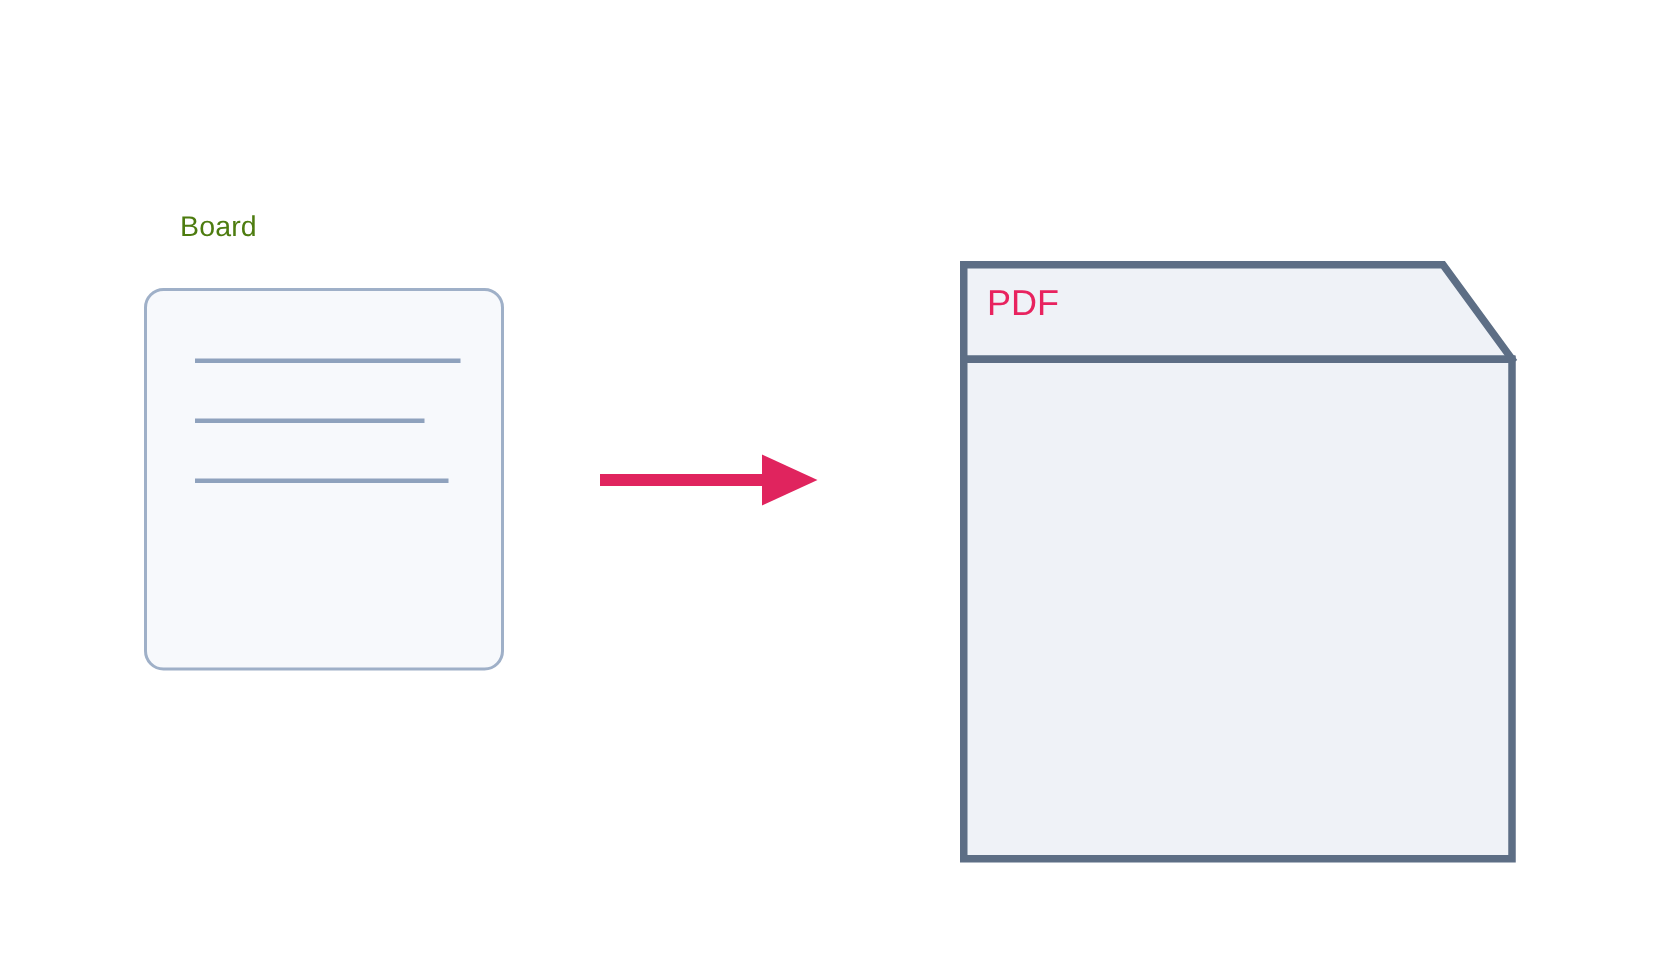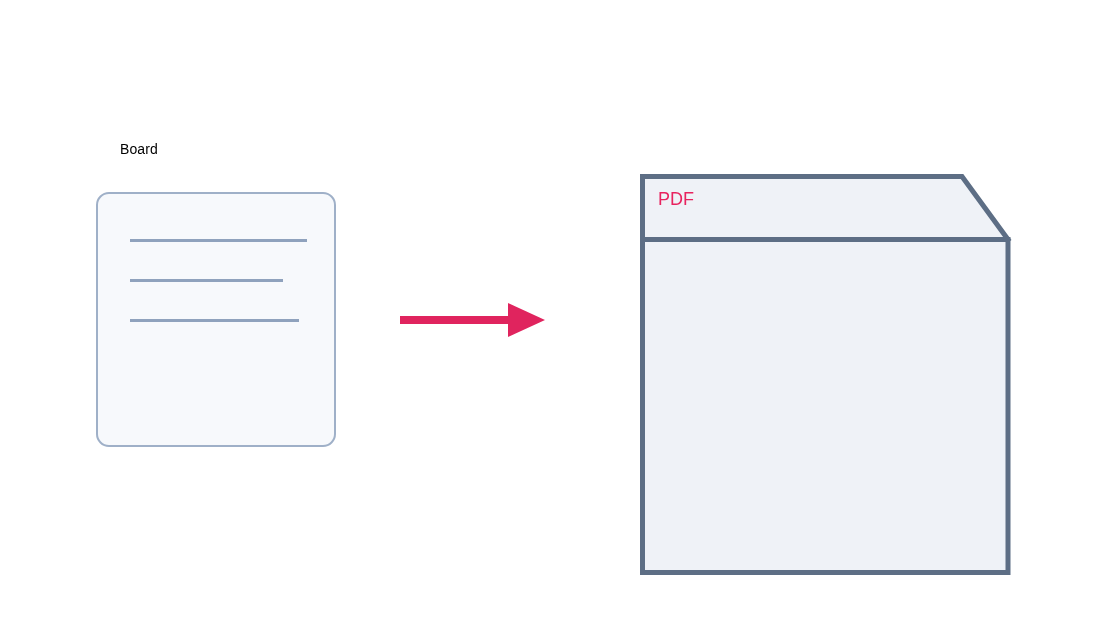--- a/index.html
+++ b/index.html
@@ -17,22 +17,22 @@
     position: relative;
     width: 1120px;
     height: 640px;
   }
   .abs { position: absolute; }
 
   
   #board-label {
     left: 120px;
     top: 141px;
-    font-size: 14px;
-    color: #000000;
+    font-size: 19px;
+    color: #4d7c0f;
     letter-spacing: 0.1px;
     white-space: nowrap;
   }
 
   
   #board-card {
     left: 96px;
     top: 192px;
     width: 240px;
     height: 255px;
@@ -52,21 +52,21 @@
   #board-line-3 { top: 125px; width: 169px; }
 
   
   #arrow-svg { left: 395px; top: 296px; }
 
   
   #pdf-shape { left: 636px; top: 170px; }
   #pdf-label {
     left: 658px;
     top: 189px;
-    font-size: 18px;
+    font-size: 24px;
     color: #e8235f;
     white-space: nowrap;
   }
 </style>
 </head>
 <body>
 
 <div id="canvas">
 
   <div class="abs" id="board-label">Board</div>

